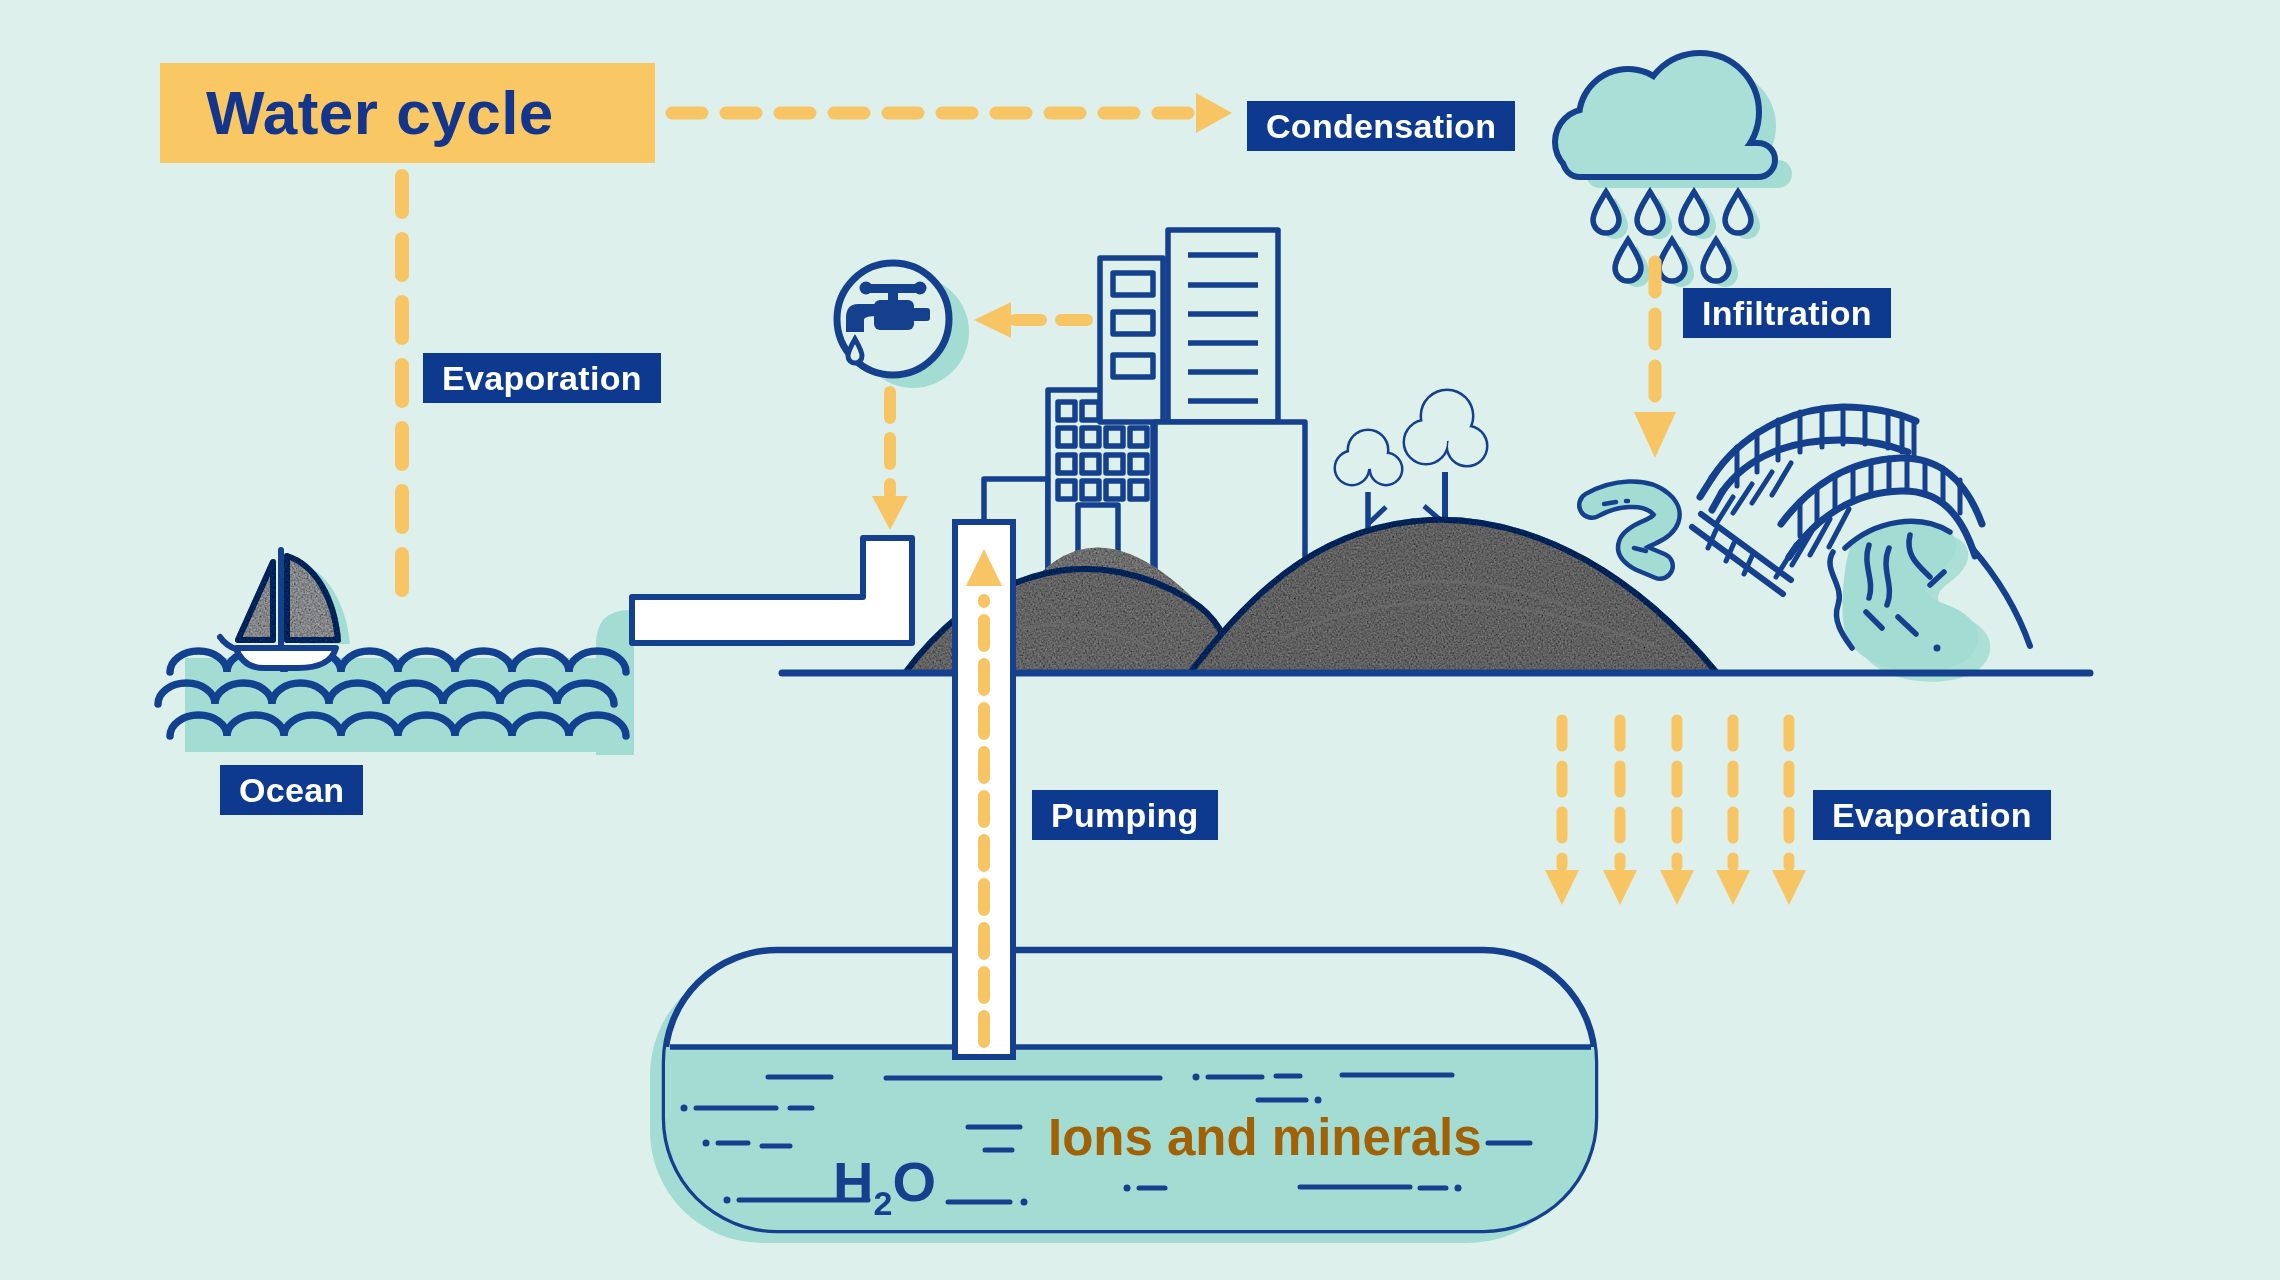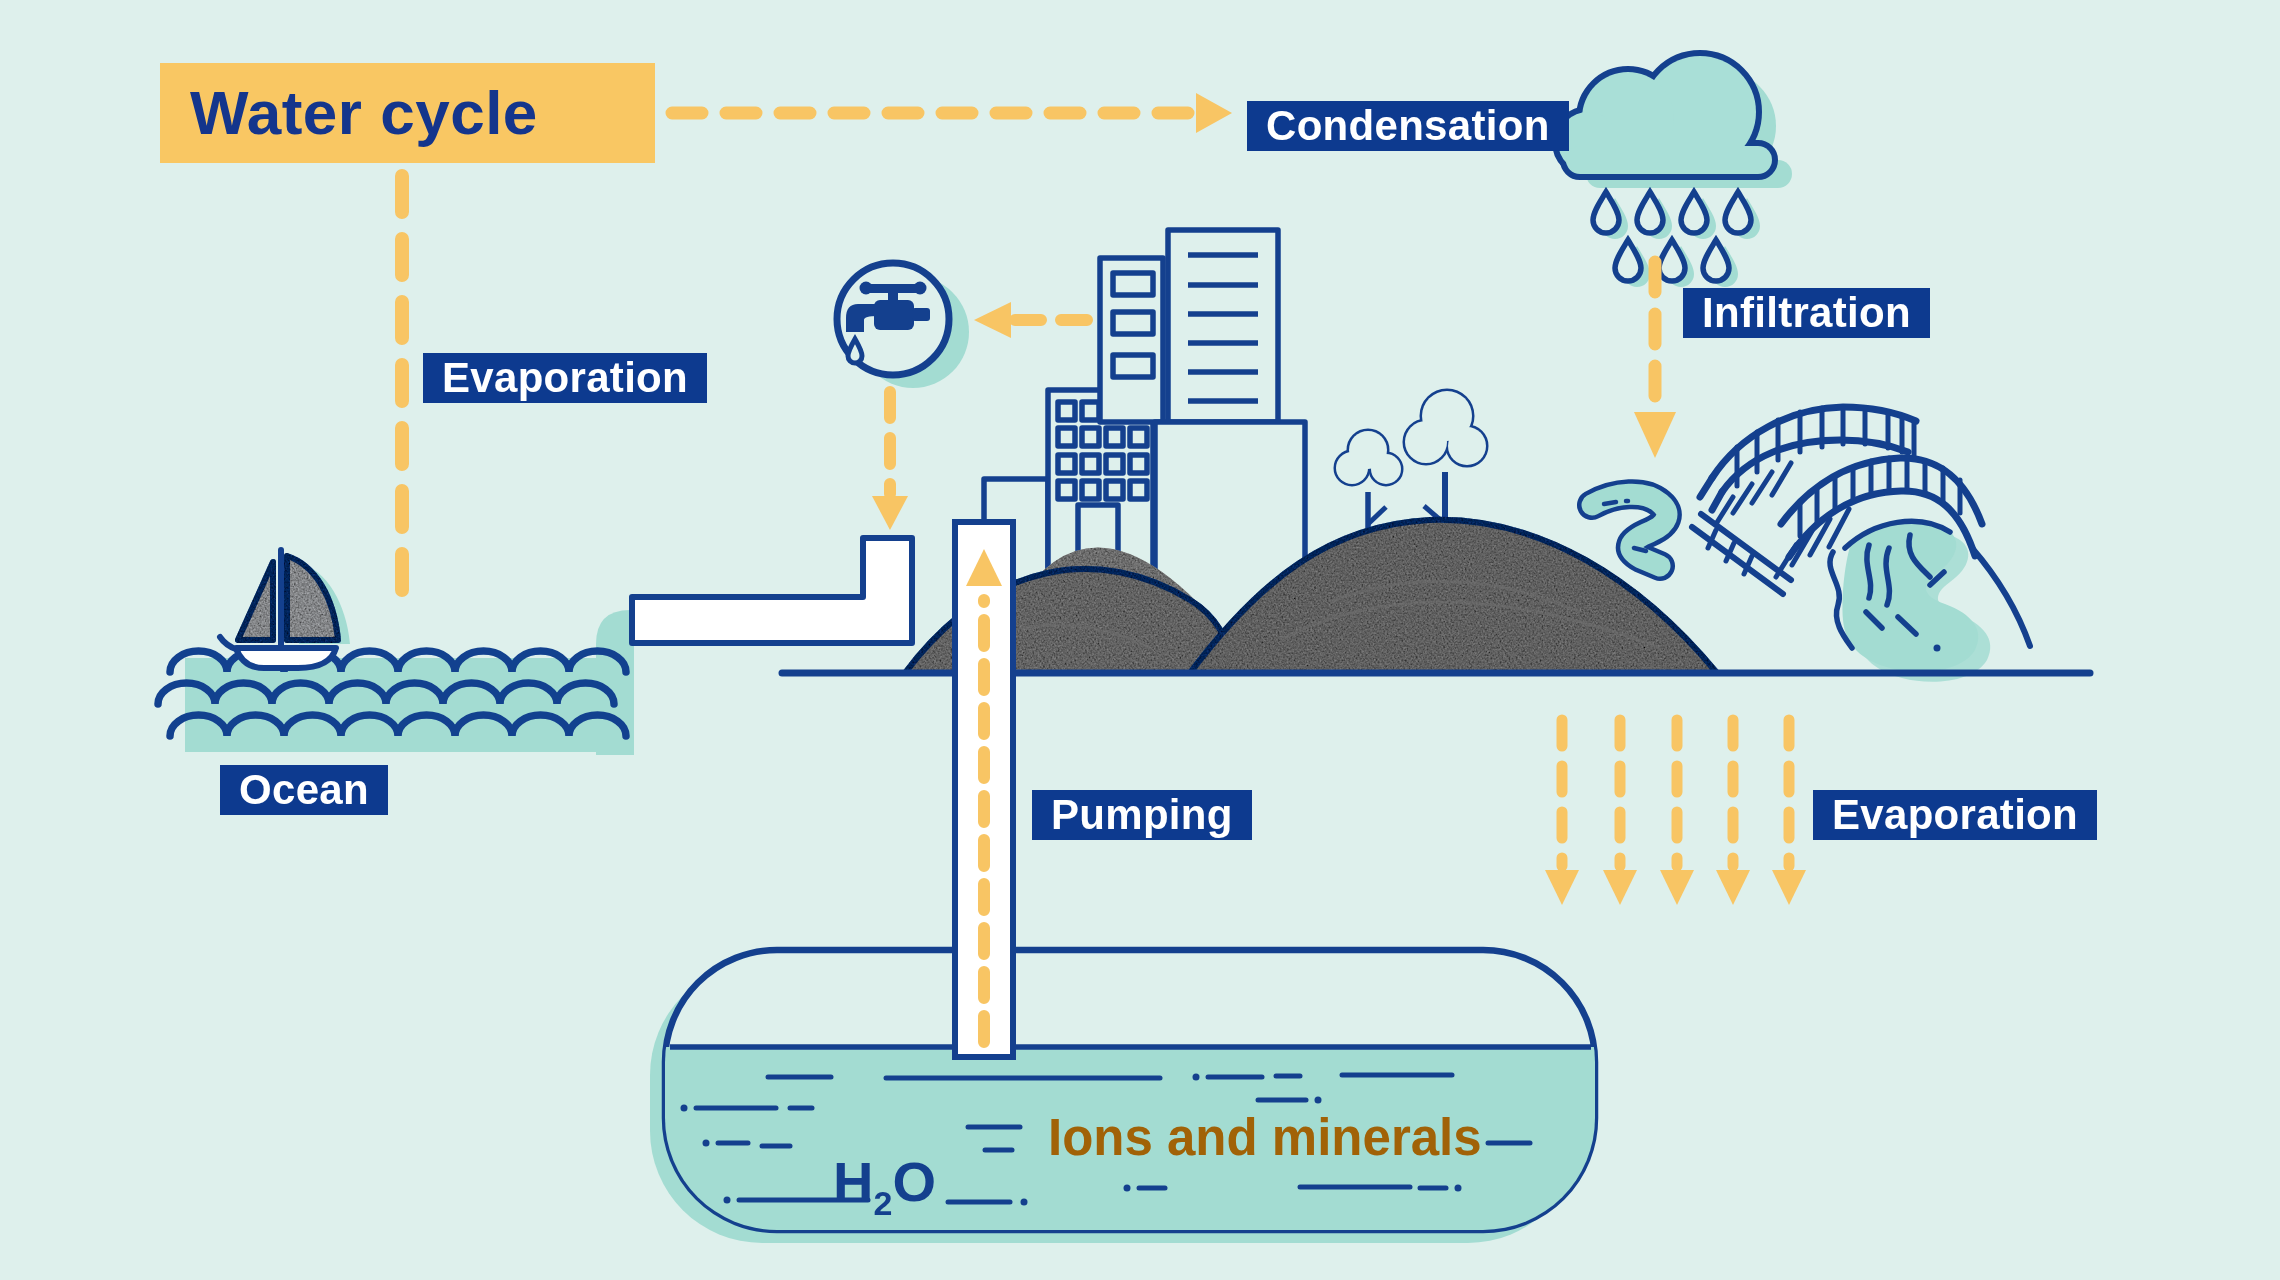--- a/index.html
+++ b/index.html
@@ -4,25 +4,25 @@
 <style>
   html,body{margin:0;padding:0;background:#b9c7c4;}
   .stage{
     position:relative;width:2280px;height:1280px;overflow:hidden;
     background:#def0ec;font-family:"Liberation Sans",sans-serif;
   }
   .stage svg{position:absolute;left:0;top:0;}
   .title-box{
     position:absolute;left:160px;top:63px;width:495px;height:100px;
     background:#F9C763;color:#14358C;font-weight:700;font-size:62px;
-    line-height:100px;padding-left:30px;box-sizing:border-box;letter-spacing:0.5px;
+    line-height:100px;padding-left:46px;box-sizing:border-box;letter-spacing:0.5px;
   }
   .tag{
     position:absolute;background:#0D3A8F;color:#FFFFFF;font-weight:700;
-    font-size:42px;line-height:50px;height:50px;padding:0 19px;white-space:nowrap;
+    font-size:34px;line-height:50px;height:50px;padding:0 19px;white-space:nowrap;
     letter-spacing:0.3px;
   }
   .tag.condensation{left:1247px;top:101px;}
   .tag.evaporation{left:423px;top:333px;margin-top:20px;}
   .tag.precipitation{left:1683px;top:288px;}
   .tag.ocean{left:220px;top:765px;}
   .tag.pumping{left:1032px;top:790px;}
   .tag.infiltration{left:1813px;top:790px;}
   .tag.groundwater{left:1225px;top:973px;}
   .h2o{

